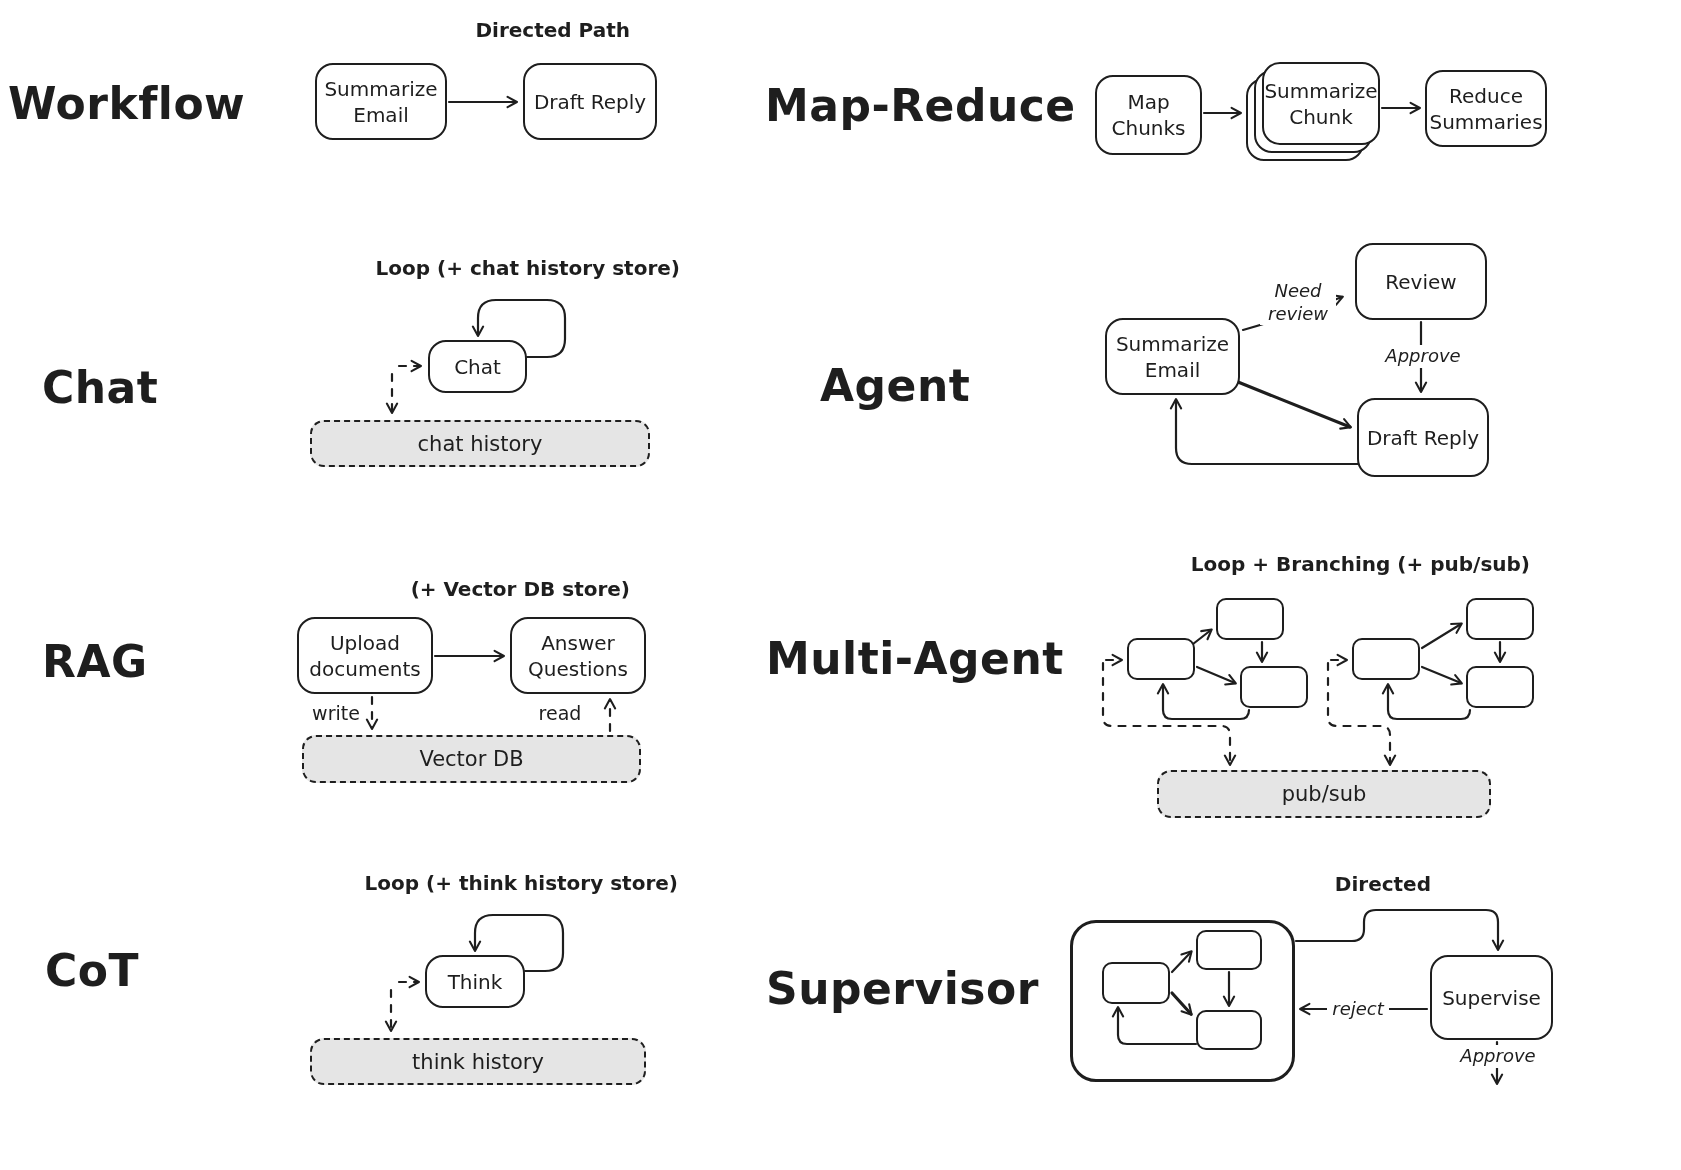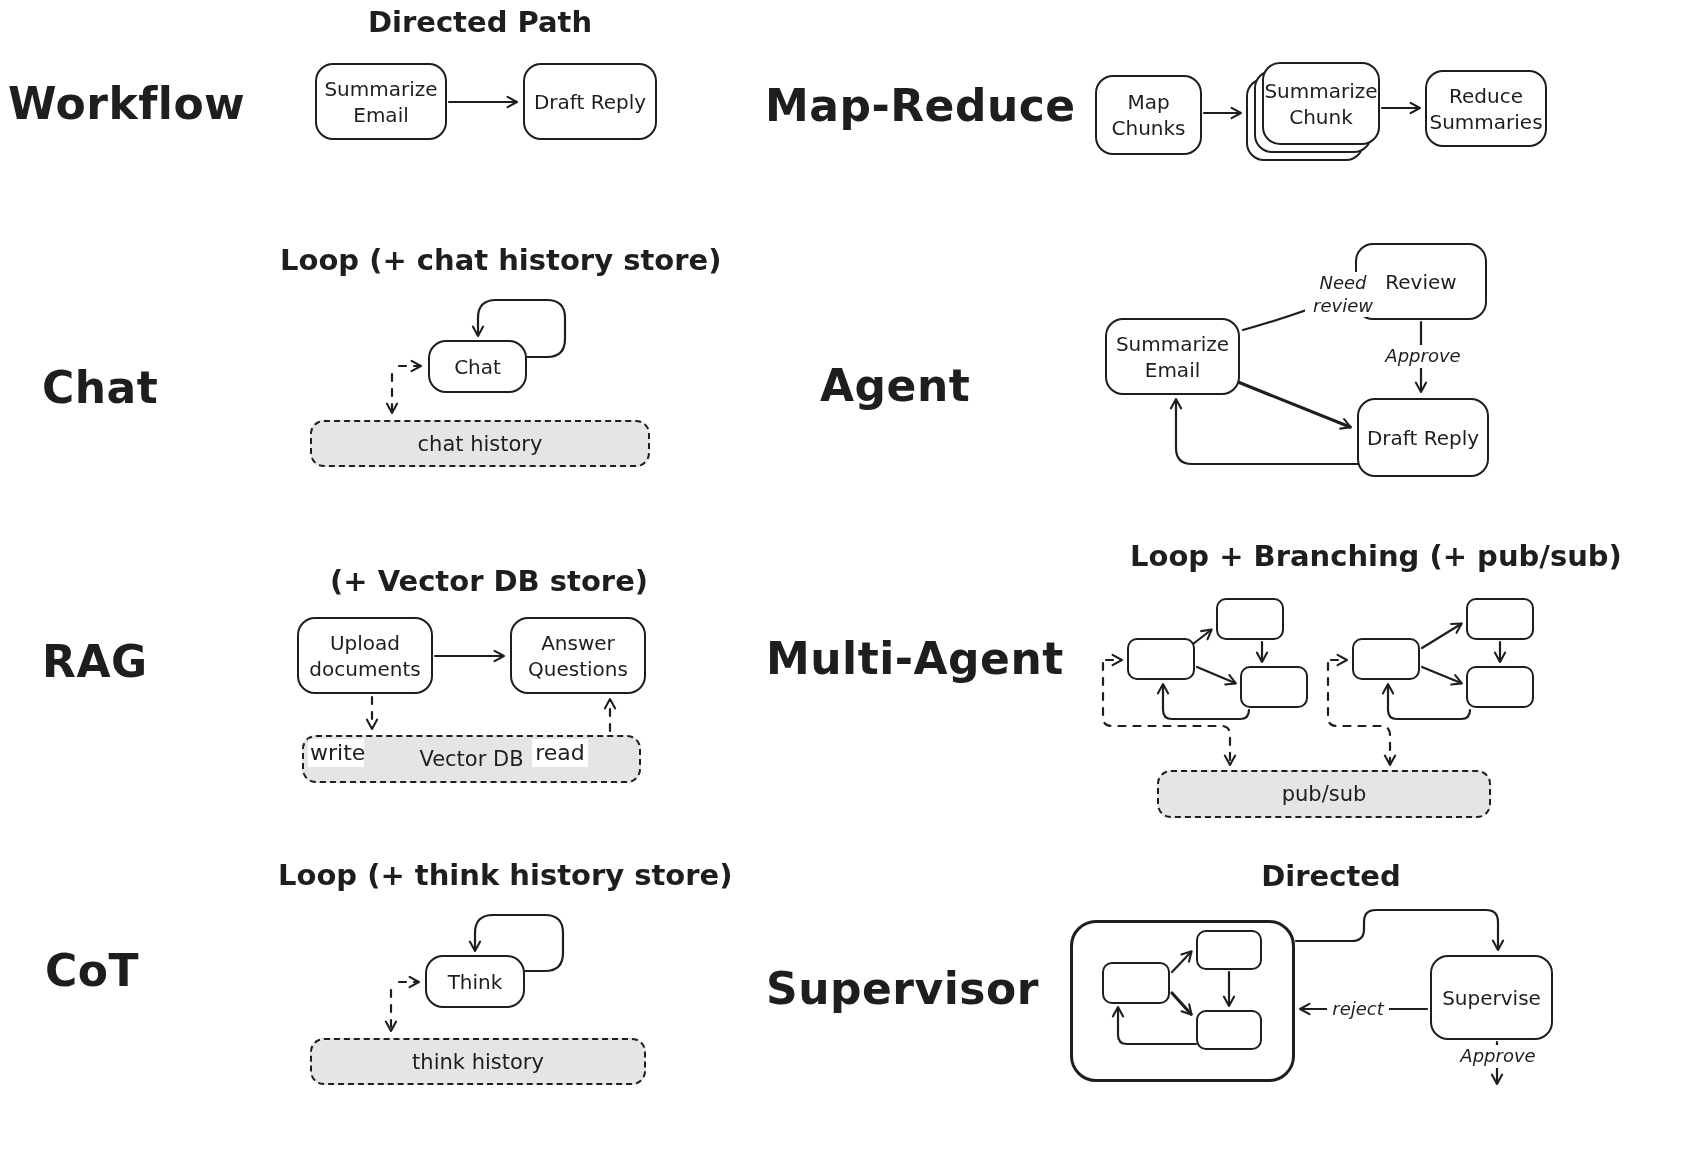--- a/index.html
+++ b/index.html
@@ -20,24 +20,25 @@
 
   .section-label {
     position: absolute;
     font-size: 44px;
     font-weight: bold;
     letter-spacing: 0.5px;
     white-space: nowrap;
   }
   .caption {
     position: absolute;
-    font-size: 29px;
+    font-size: 20px;
     font-weight: 600;
-    text-align: center;
+    text-align: right;
     white-space: nowrap;
+    margin-top: 13px;
   }
   .node {
     position: absolute;
     border: 2.4px solid #1e1e1e;
     border-radius: 18px;
     background: #ffffff;
     display: flex;
     align-items: center;
     justify-content: center;
     text-align: center;
@@ -65,21 +66,21 @@
   }
   .edge-label {
     position: absolute;
     background: #ffffff;
     text-align: center;
     font-size: 18px;
     font-style: italic;
     line-height: 1.25;
     padding: 0 2px;
   }
-  .edge-label.plain { font-style: normal; font-size: 22px; margin-top: 37px; }
+  .edge-label.plain { font-style: normal; font-size: 19px; }
 </style>
 </head>
 <body>
 
 <div class="canvas">
 
   <svg class="edges-layer" width="1681" height="1170" viewBox="0 0 1681 1170">
     <defs>
       <marker id="ah" viewBox="0 0 16 16" refX="12" refY="8" markerWidth="15" markerHeight="15" markerUnits="userSpaceOnUse" orient="auto">
         <path d="M3,2.5 L13,8 L3,13.5" fill="none" stroke="#1e1e1e" stroke-width="2.2" stroke-linecap="round" stroke-linejoin="round"></path>
@@ -160,21 +161,21 @@
 
   <div class="section-label" style="left:42px; top:362px;">Chat</div>
   <div class="caption" style="left:280px; top:243px; width:400px;">Loop (+ chat history store)</div>
   <div class="node" style="left:428px; top:340px; width:99px; height:53px;">Chat</div>
   <div class="store" style="left:310px; top:420px; width:340px; height:47px;">chat history</div>
 
   <div class="section-label" style="left:820px; top:360px;">Agent</div>
   <div class="node" style="left:1355px; top:243px; width:132px; height:77px;">Review</div>
   <div class="node" style="left:1105px; top:318px; width:135px; height:77px;">Summarize Email</div>
   <div class="node" style="left:1357px; top:398px; width:132px; height:79px;">Draft Reply</div>
-  <div class="edge-label" style="left:1260px; top:272px; width:76px;margin-left:45px;">Need review</div>
+  <div class="edge-label" style="left:1260px; top:280px; width:76px;">Need review</div>
   <div class="edge-label" style="left:1383px; top:345px; width:80px;">Approve</div>
 
   <div class="section-label" style="left:42px; top:636px;">RAG</div>
   <div class="caption" style="left:330px; top:564px; width:300px;">(+ Vector DB store)</div>
   <div class="node" style="left:297px; top:617px; width:136px; height:77px;">Upload documents</div>
   <div class="node" style="left:510px; top:617px; width:136px; height:77px;">Answer Questions</div>
   <div class="store" style="left:302px; top:735px; width:339px; height:48px;">Vector DB</div>
   <div class="edge-label plain" style="left:308px; top:702px; width:56px;">write</div>
   <div class="edge-label plain" style="left:532px; top:702px; width:56px;">read</div>
 

